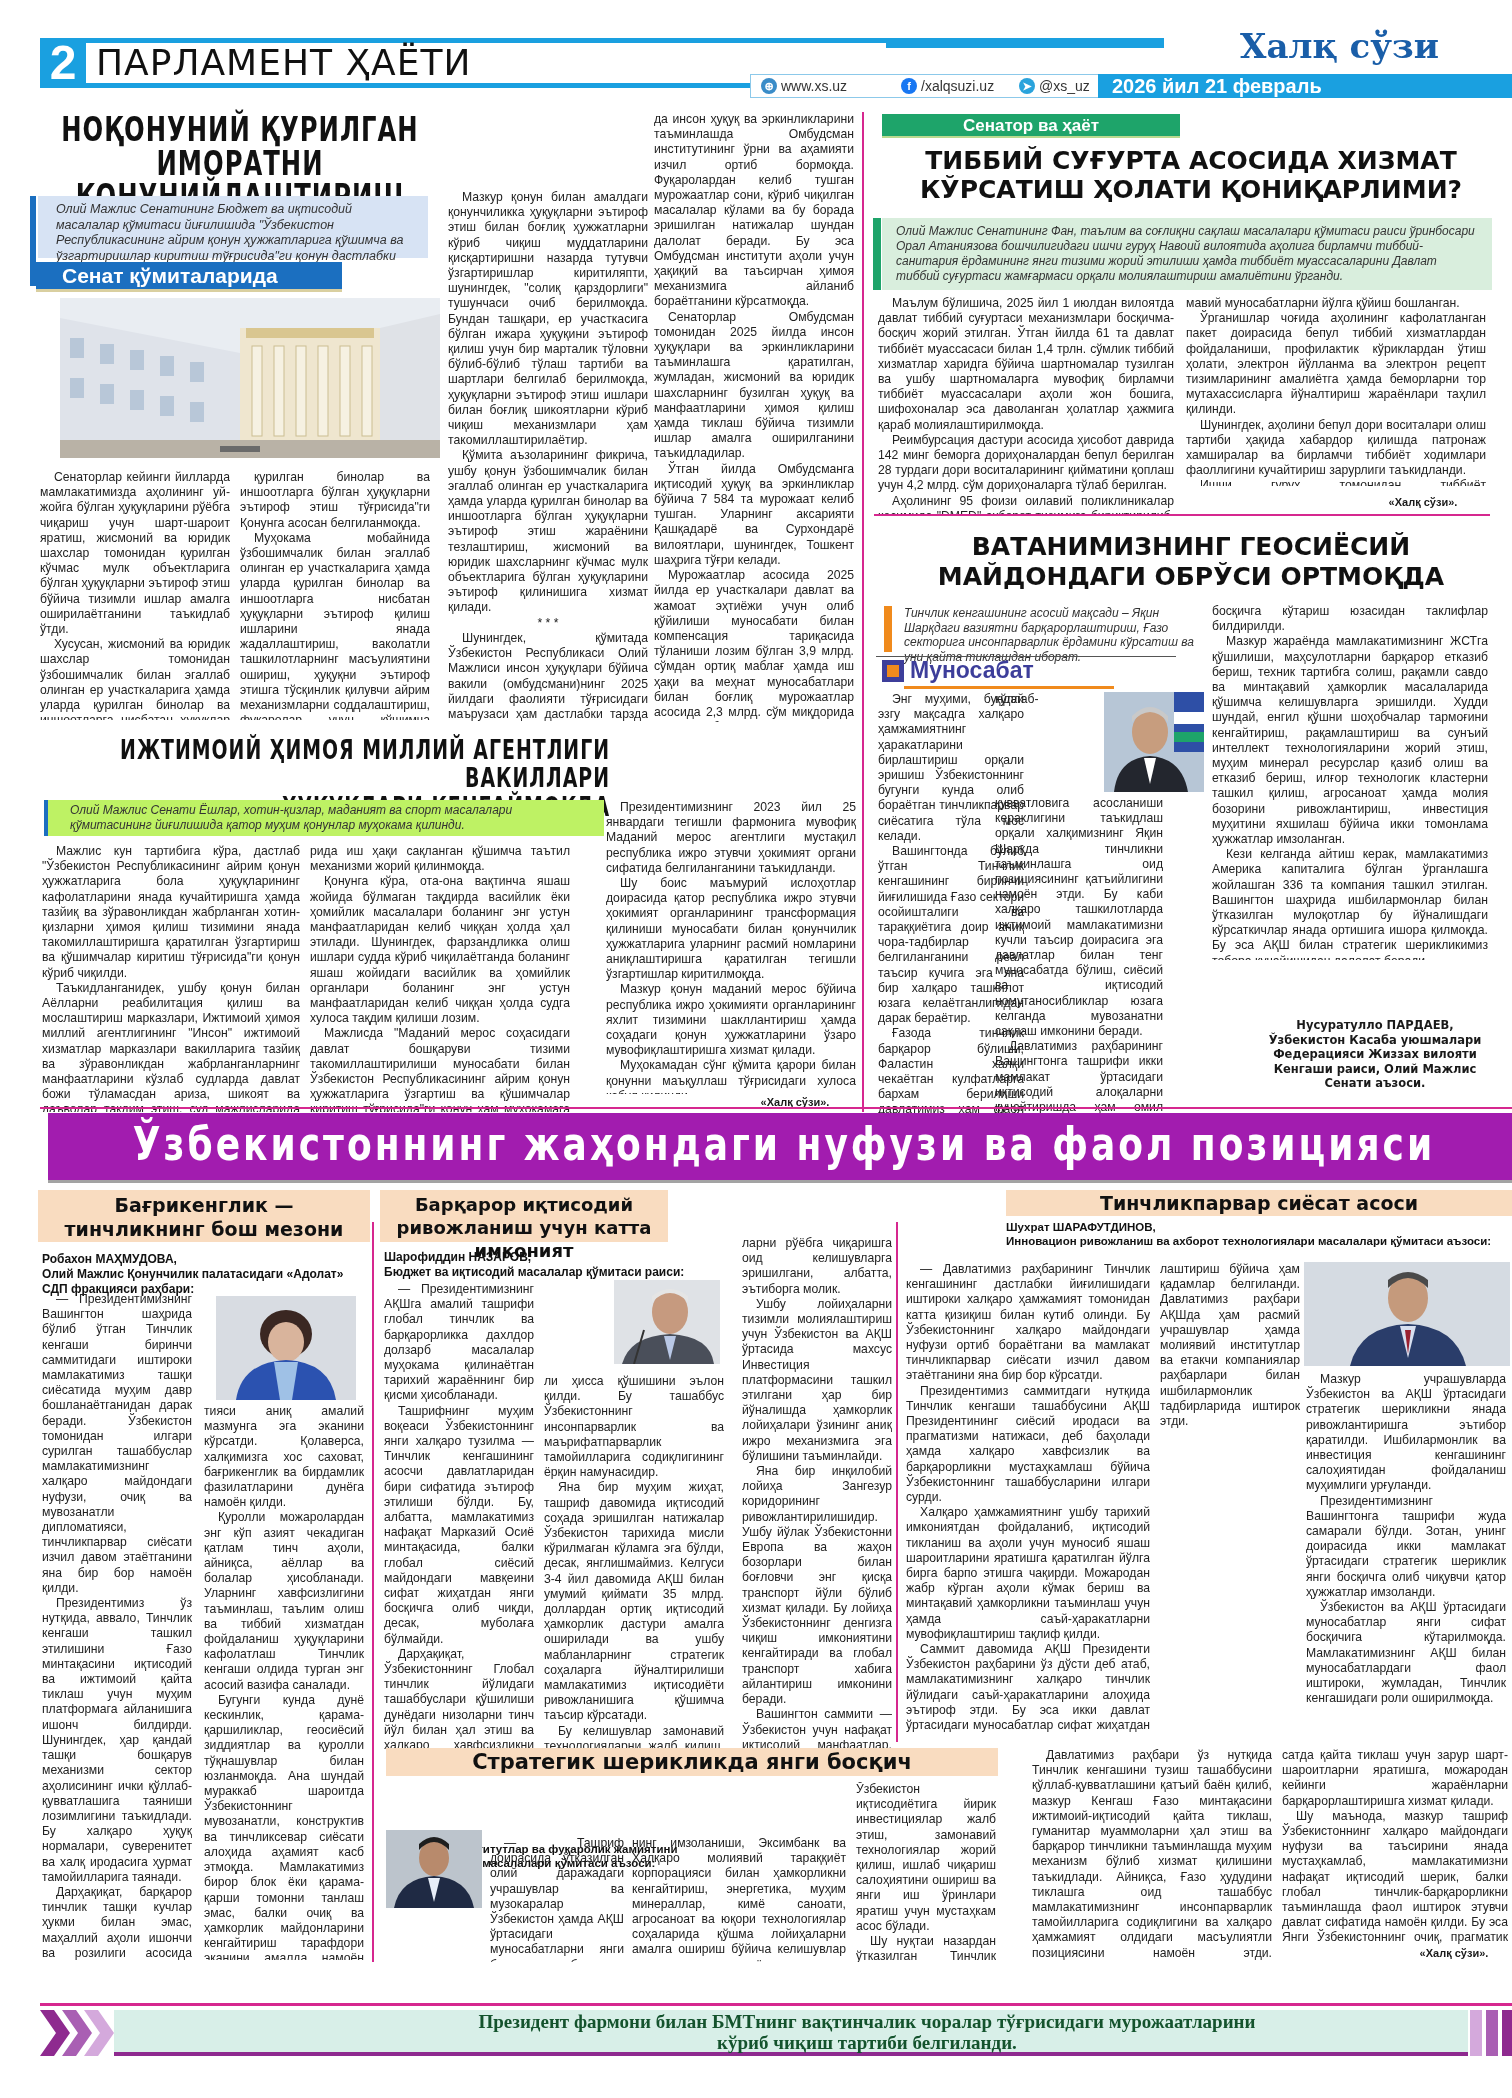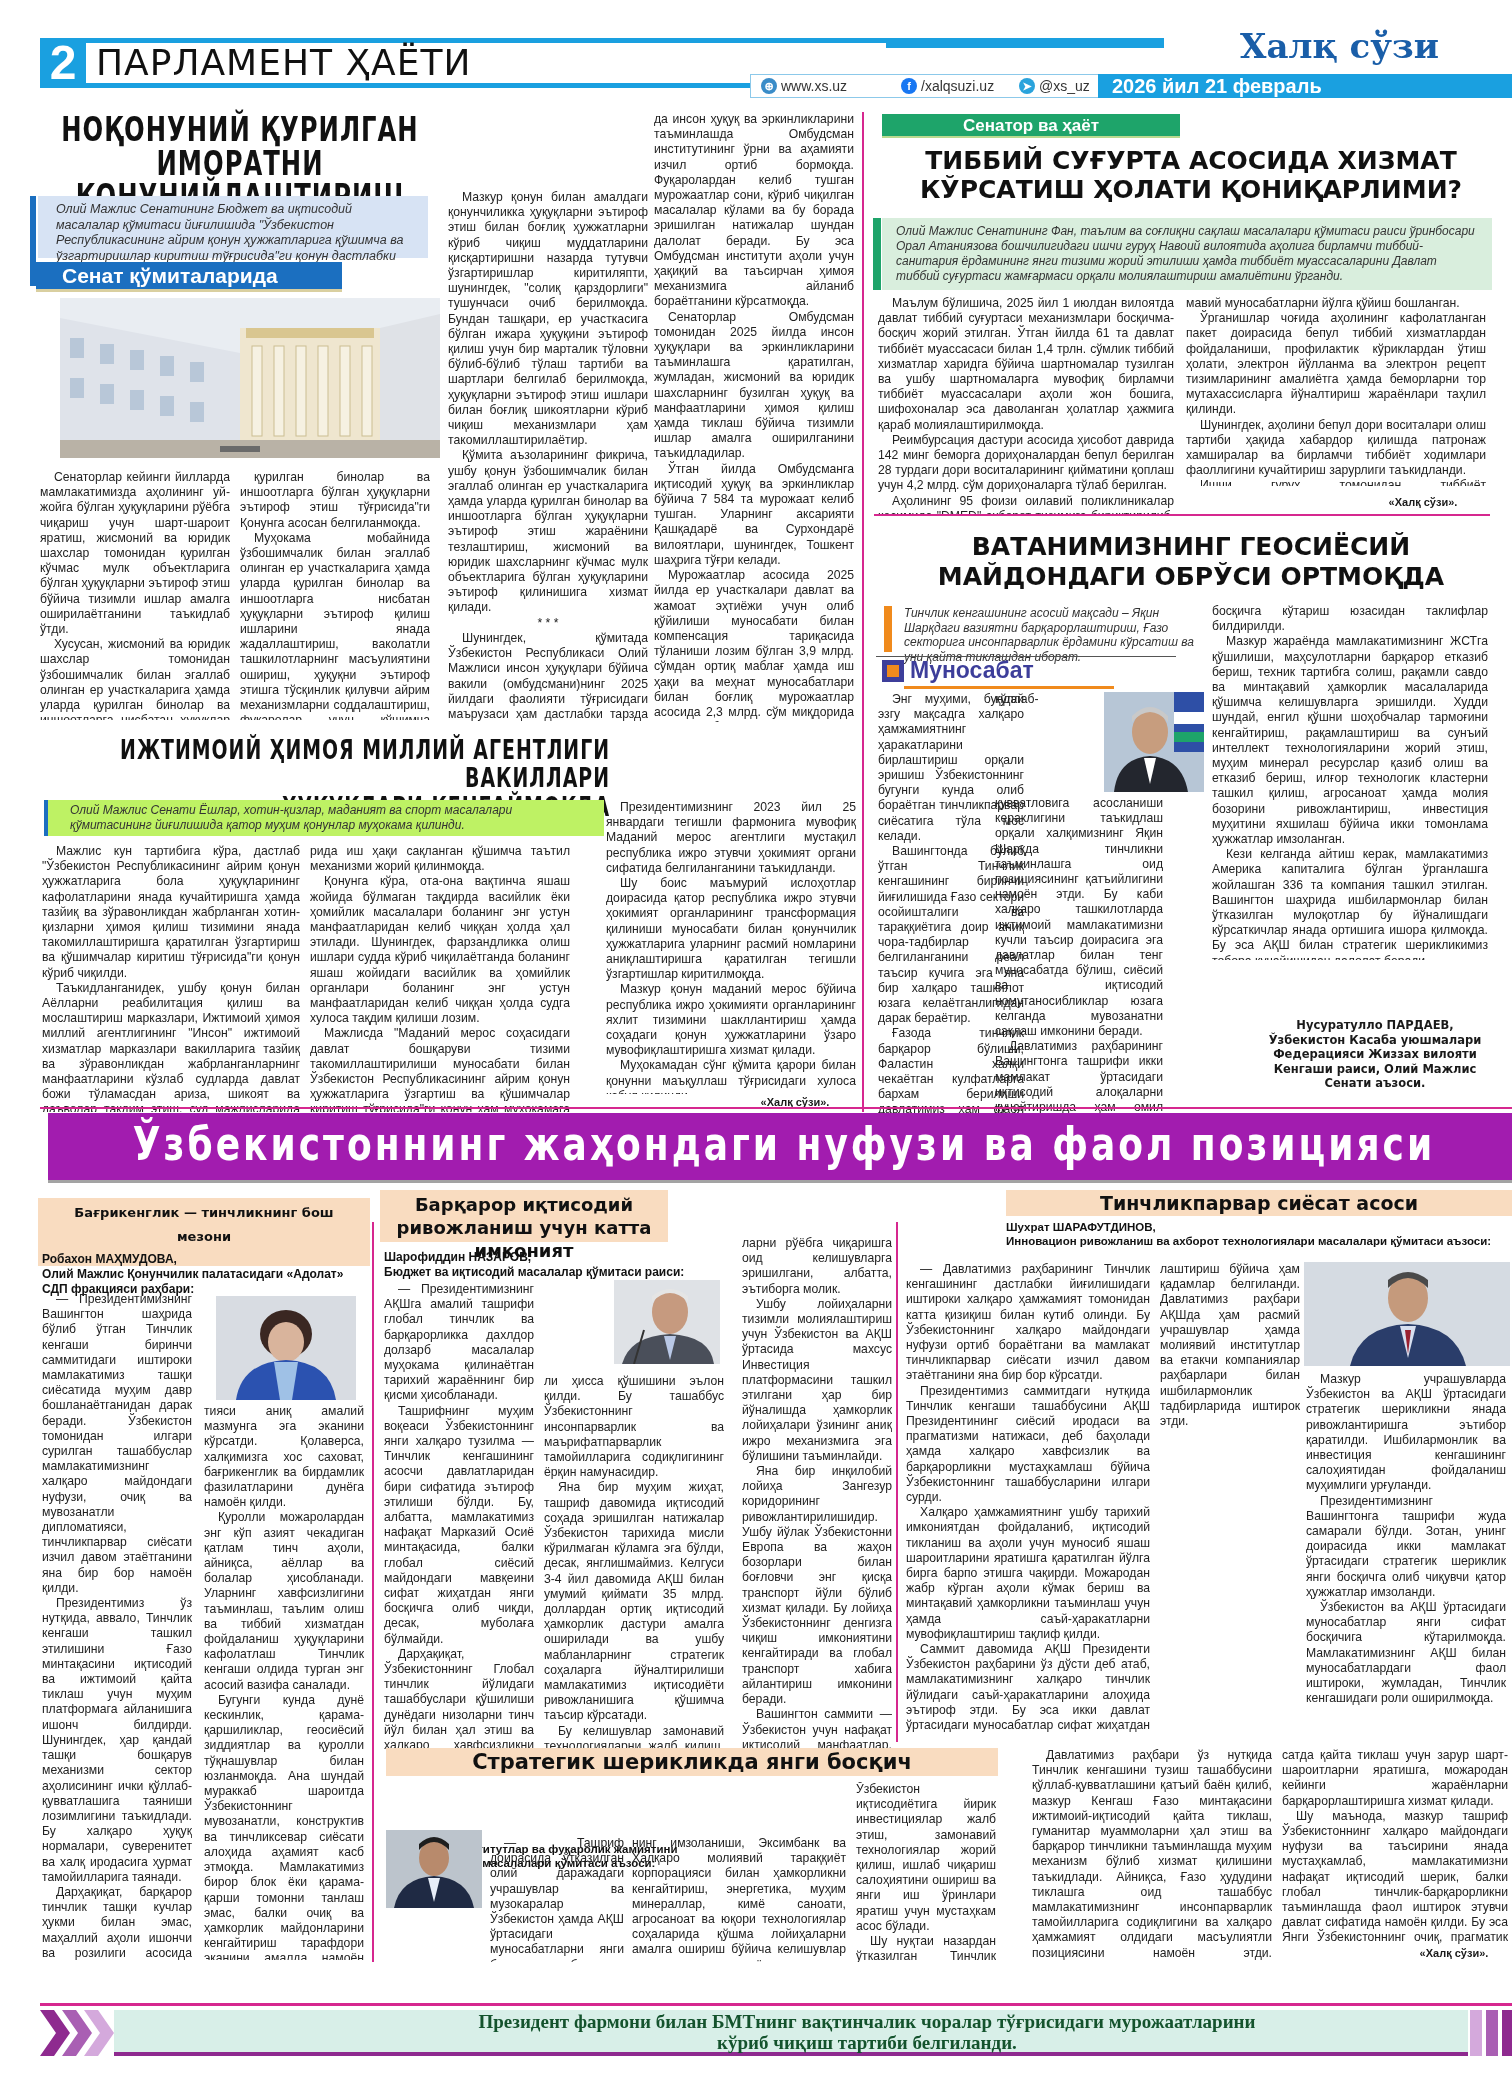--- a/index.html
+++ b/index.html
@@ -208,21 +208,21 @@
   <p>Мазкур қонун маданий мерос бўйича республика ижро ҳокимияти органларининг яхлит тизимини шакллантириш ҳамда соҳадаги қонун ҳужжатларини ўзаро мувофиқлаштиришга хизмат қилади.</p>
   <p>Муҳокамадан сўнг қўмита қарори билан қонунни маъқуллаш тўғрисидаги хулоса қабул қилинди.</p>
 </div>
 <div class="sign" style="left:740px;top:1096px;width:110px;font-size:11px;">«Халқ сўзи».</div>
 
 <div class="rule-pink" style="left:40px;top:1107px;width:1472px;height:2px;"></div>
 <div class="abs" style="left:48px;top:1113px;width:1472px;height:70px;background:#a21caf;border-bottom:3px solid #a3a3a3;">
   <div style="position:absolute;left:0;top:0;width:100%;text-align:center;color:#fff;font-family:'DejaVu Sans Condensed','DejaVu Sans',sans-serif;font-weight:bold;font-size:40px;line-height:62px;letter-spacing:3px;transform:scaleY(1.15);transform-origin:center;">Ўзбекистоннинг жаҳондаги нуфузи ва фаол позицияси</div>
 </div>
 
-<div class="sec-head" style="left:38px;top:1190px;width:332px;height:68px;font-size:13px;line-height:24px;padding:3px 20px;margin-top:8px;">Бағрикенглик — тинчликнинг бош мезони</div>
+<div class="sec-head" style="left:38px;top:1190px;width:332px;height:52px;font-size:19px;line-height:24px;padding:3px 20px;">Бағрикенглик — тинчликнинг бош мезони</div>
 <div class="byline" style="left:42px;top:1252px;width:330px;">
   <div>Робахон МАҲМУДОВА,</div>
   <div style="font-weight:bold;">Олий Мажлис Қонунчилик палатасидаги «Адолат» СДП фракцияси раҳбари:</div>
 </div>
 <div class="col" style="left:42px;top:1292px;width:150px;height:668px;">
   <p>— Президентимизнинг Вашингтон шаҳрида бўлиб ўтган Тинчлик кенгаши биринчи саммитидаги иштироки мамлакатимиз ташқи сиёсатида муҳим давр бошланаётганидан дарак беради. Ўзбекистон томонидан илгари сурилган ташаббуслар мамлакатимизнинг халқаро майдондаги нуфузи, очиқ ва мувозанатли дипломатияси, тинчликпарвар сиёсати изчил давом этаётганини яна бир бор намоён қилди.</p>
   <p>Президентимиз ўз нутқида, аввало, Тинчлик кенгаши ташкил этилишини Ғазо минтақасини иқтисодий ва ижтимоий қайта тиклаш учун муҳим платформага айланишига ишонч билдирди. Шунингдек, ҳар қандай ташқи бошқарув механизми сектор аҳолисининг ички қўллаб-қувватлашига таяниши лозимлигини таъкидлади. Бу халқаро ҳуқуқ нормалари, суверенитет ва халқ иродасига ҳурмат тамойилларига таянади.</p>
   <p>Дарҳақиқат, барқарор тинчлик ташқи кучлар ҳукми билан эмас, маҳаллий аҳоли ишончи ва розилиги асосида барпо этилади. Зеро, ўз тақдирини ўзи белгилаш ҳуқуқини эътироф этиш ҳар қандай адолатга эришишнинг асоси бўлиб хизмат қилади.</p>
 
 </div>

